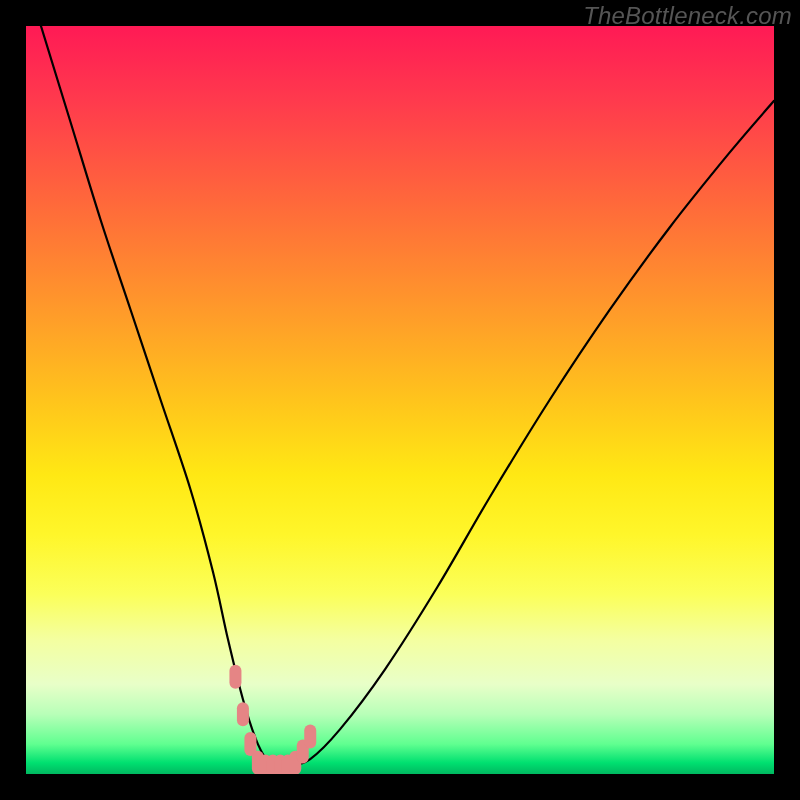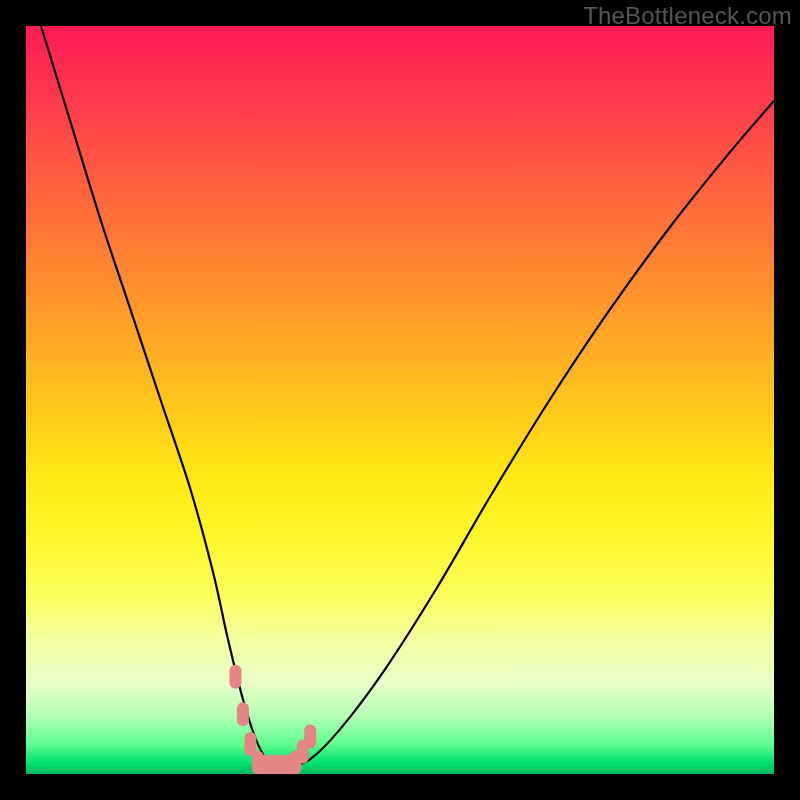--- a/index.html
+++ b/index.html
@@ -9,20 +9,21 @@
     height: 800px;
     overflow: hidden;
     background: #000;
     font-family: -apple-system, BlinkMacSystemFont, "Segoe UI", Arial, sans-serif;
   }
   .frame {
     position: absolute;
     top: 0; left: 0;
     width: 800px; height: 800px;
     background: #000;
+    font-style: italic;
   }
   .plot {
     position: absolute;
     top: 26px;
     left: 26px;
     width: 748px;
     height: 748px;
     overflow: hidden;
   }
   .gradient {

